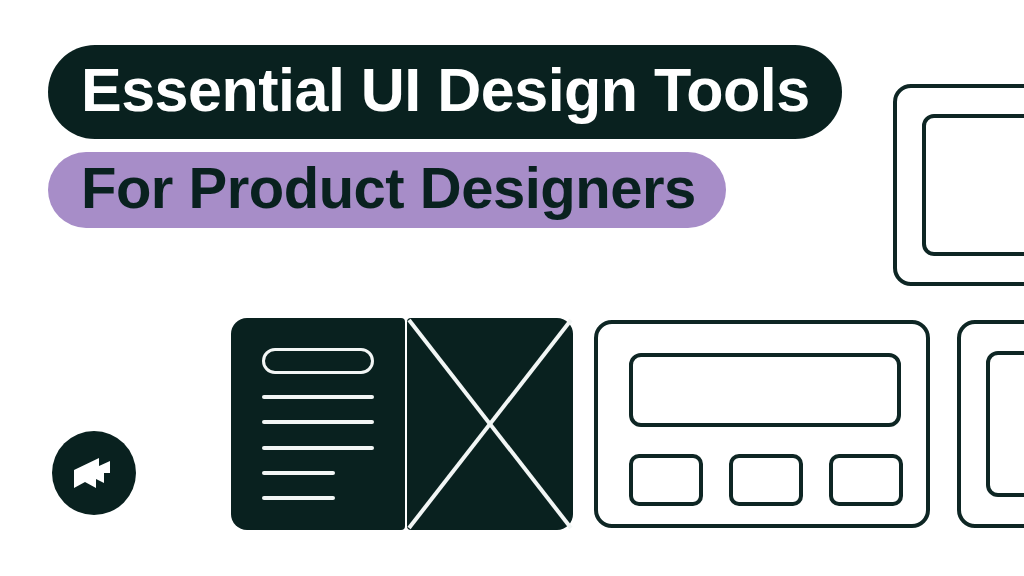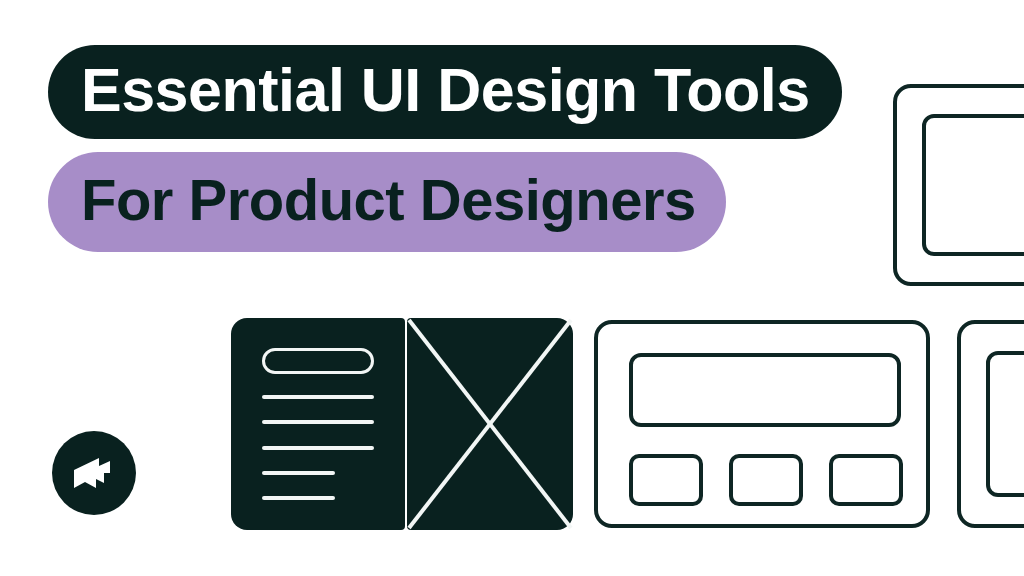--- a/index.html
+++ b/index.html
@@ -41,21 +41,21 @@
     color: #ffffff;
     font-size: 61px;
     font-weight: 700;
     letter-spacing: -0.5px;
     line-height: 1;
     transform: translateY(-2px);
   }
   .pill-sub {
     left: 48px;
     top: 152px;
-    height: 100px;
+    height: 76px;
     padding: 0 30px 0 33px;
     background: #A78DC8;
   }
   .pill-sub .pill-text {
     color: #09211F;
     font-size: 58px;
     font-weight: 700;
     letter-spacing: -0.5px;
     line-height: 1;
     transform: translateY(-2px);

